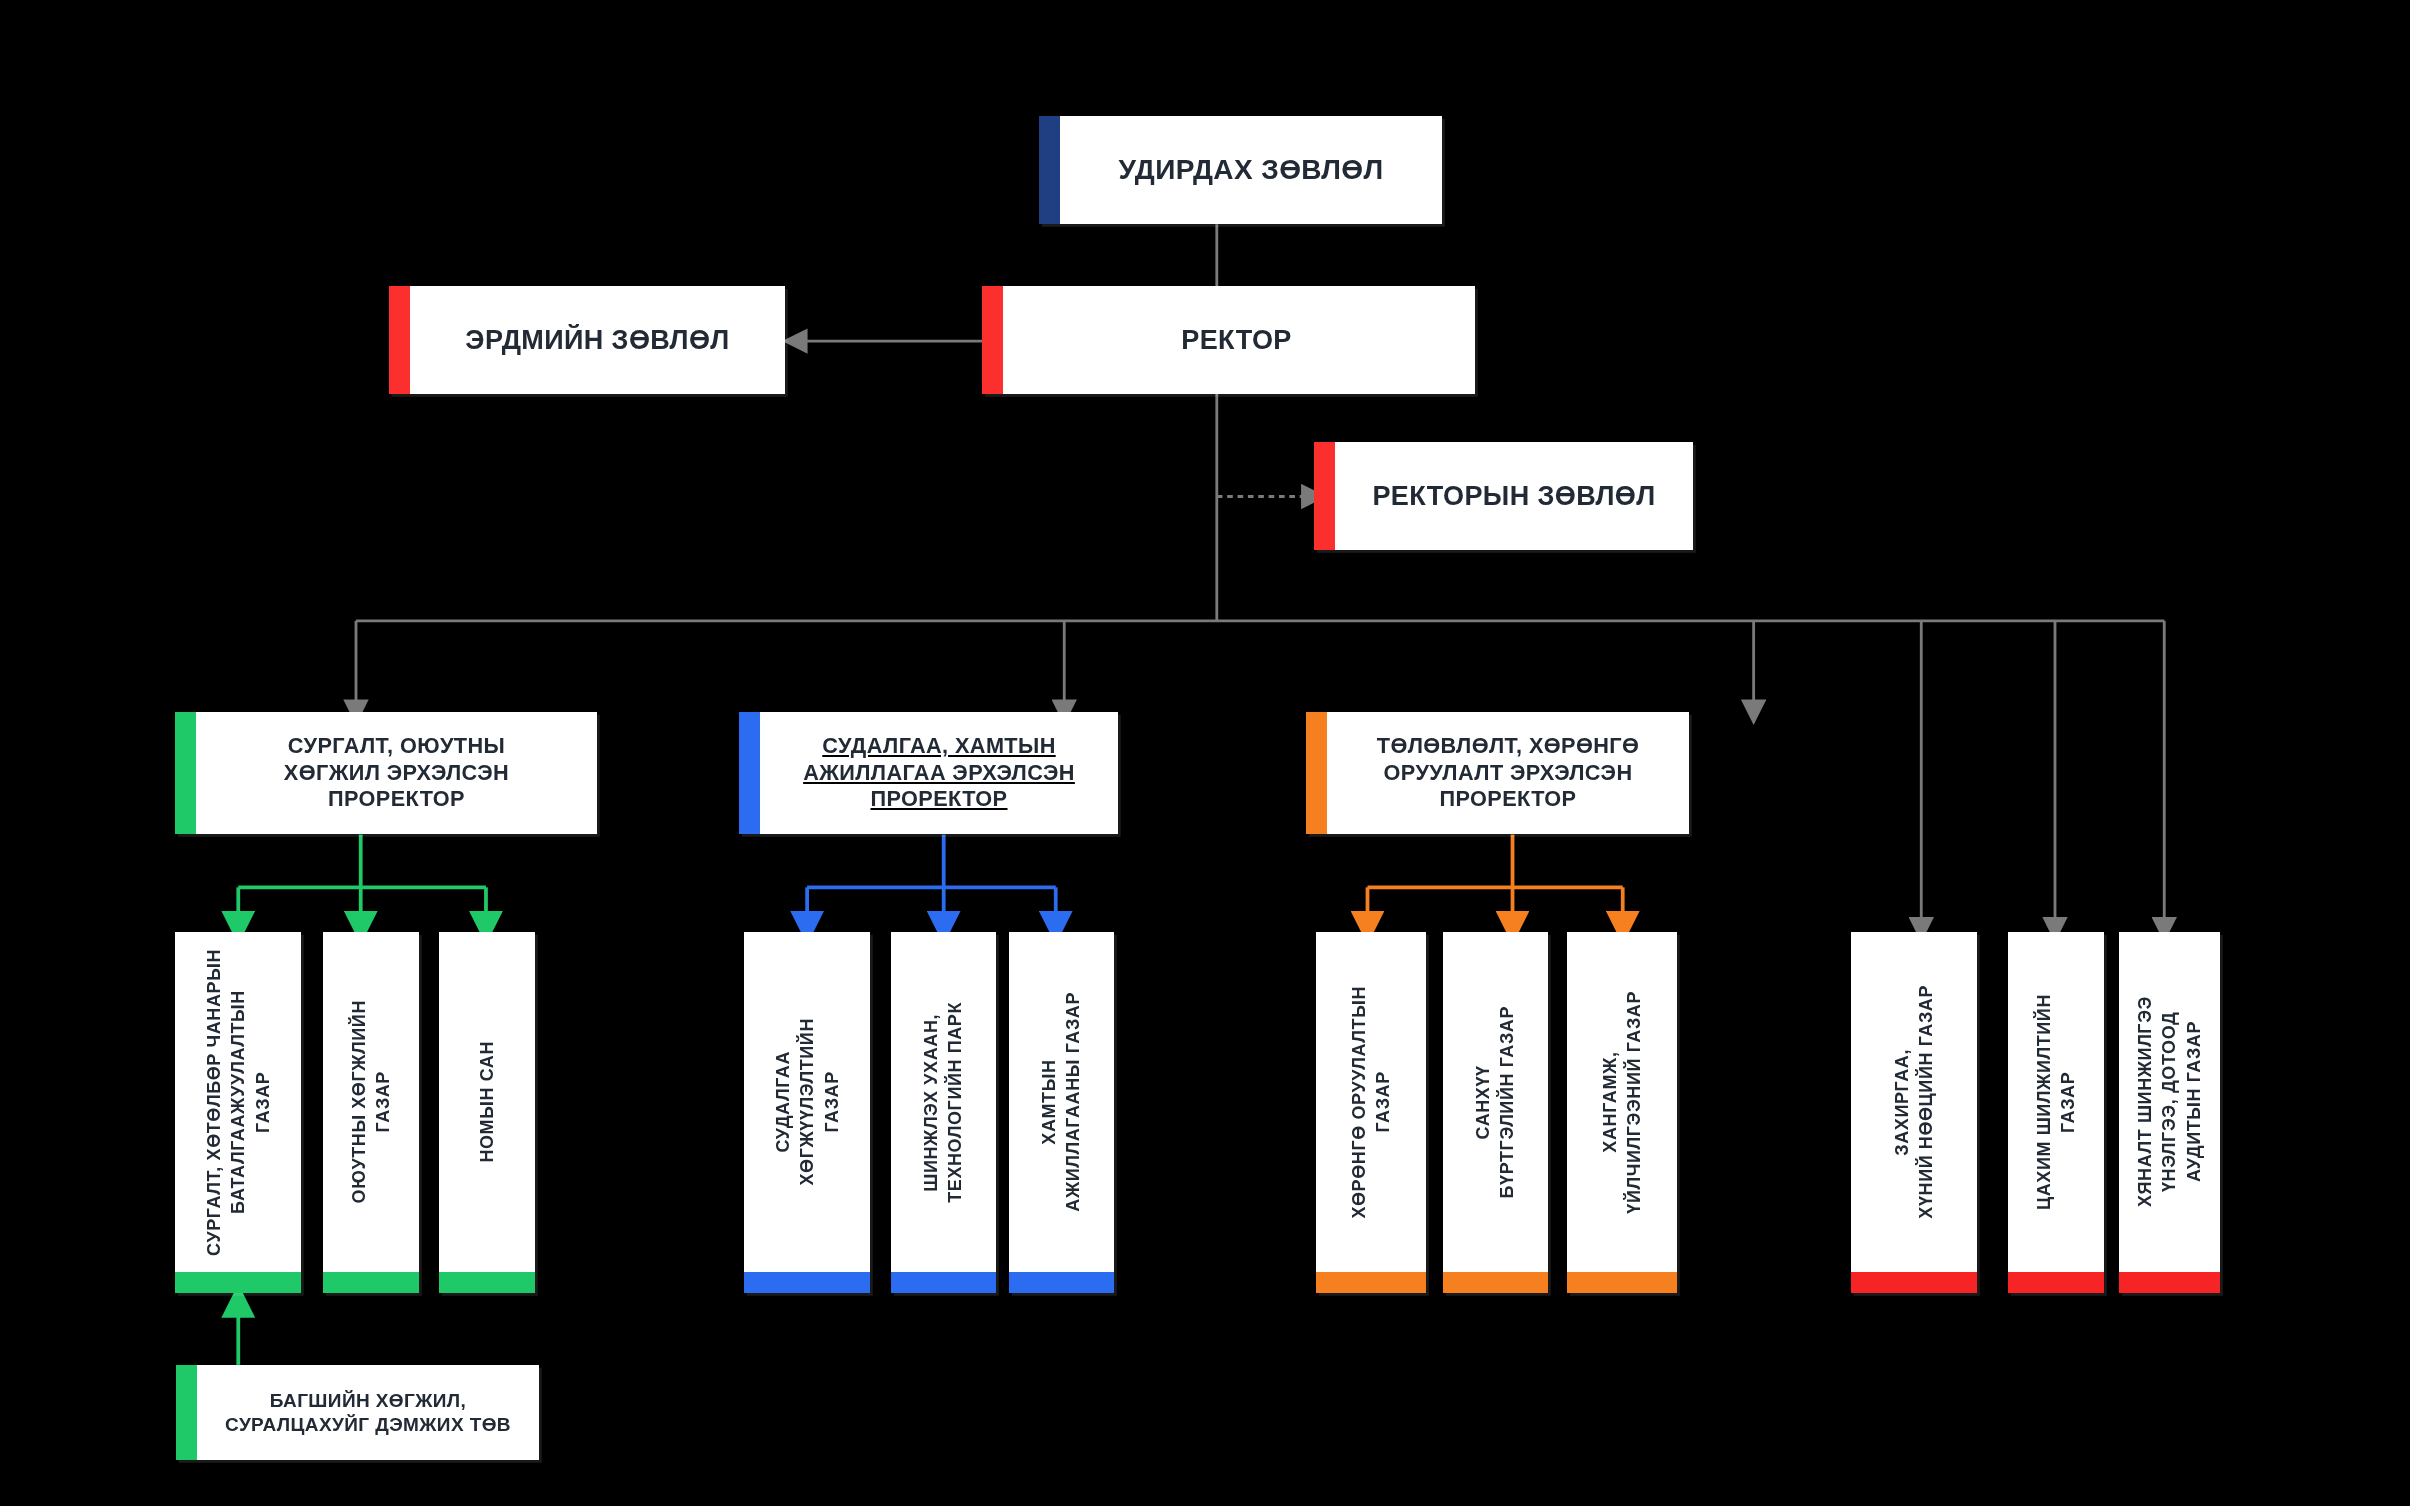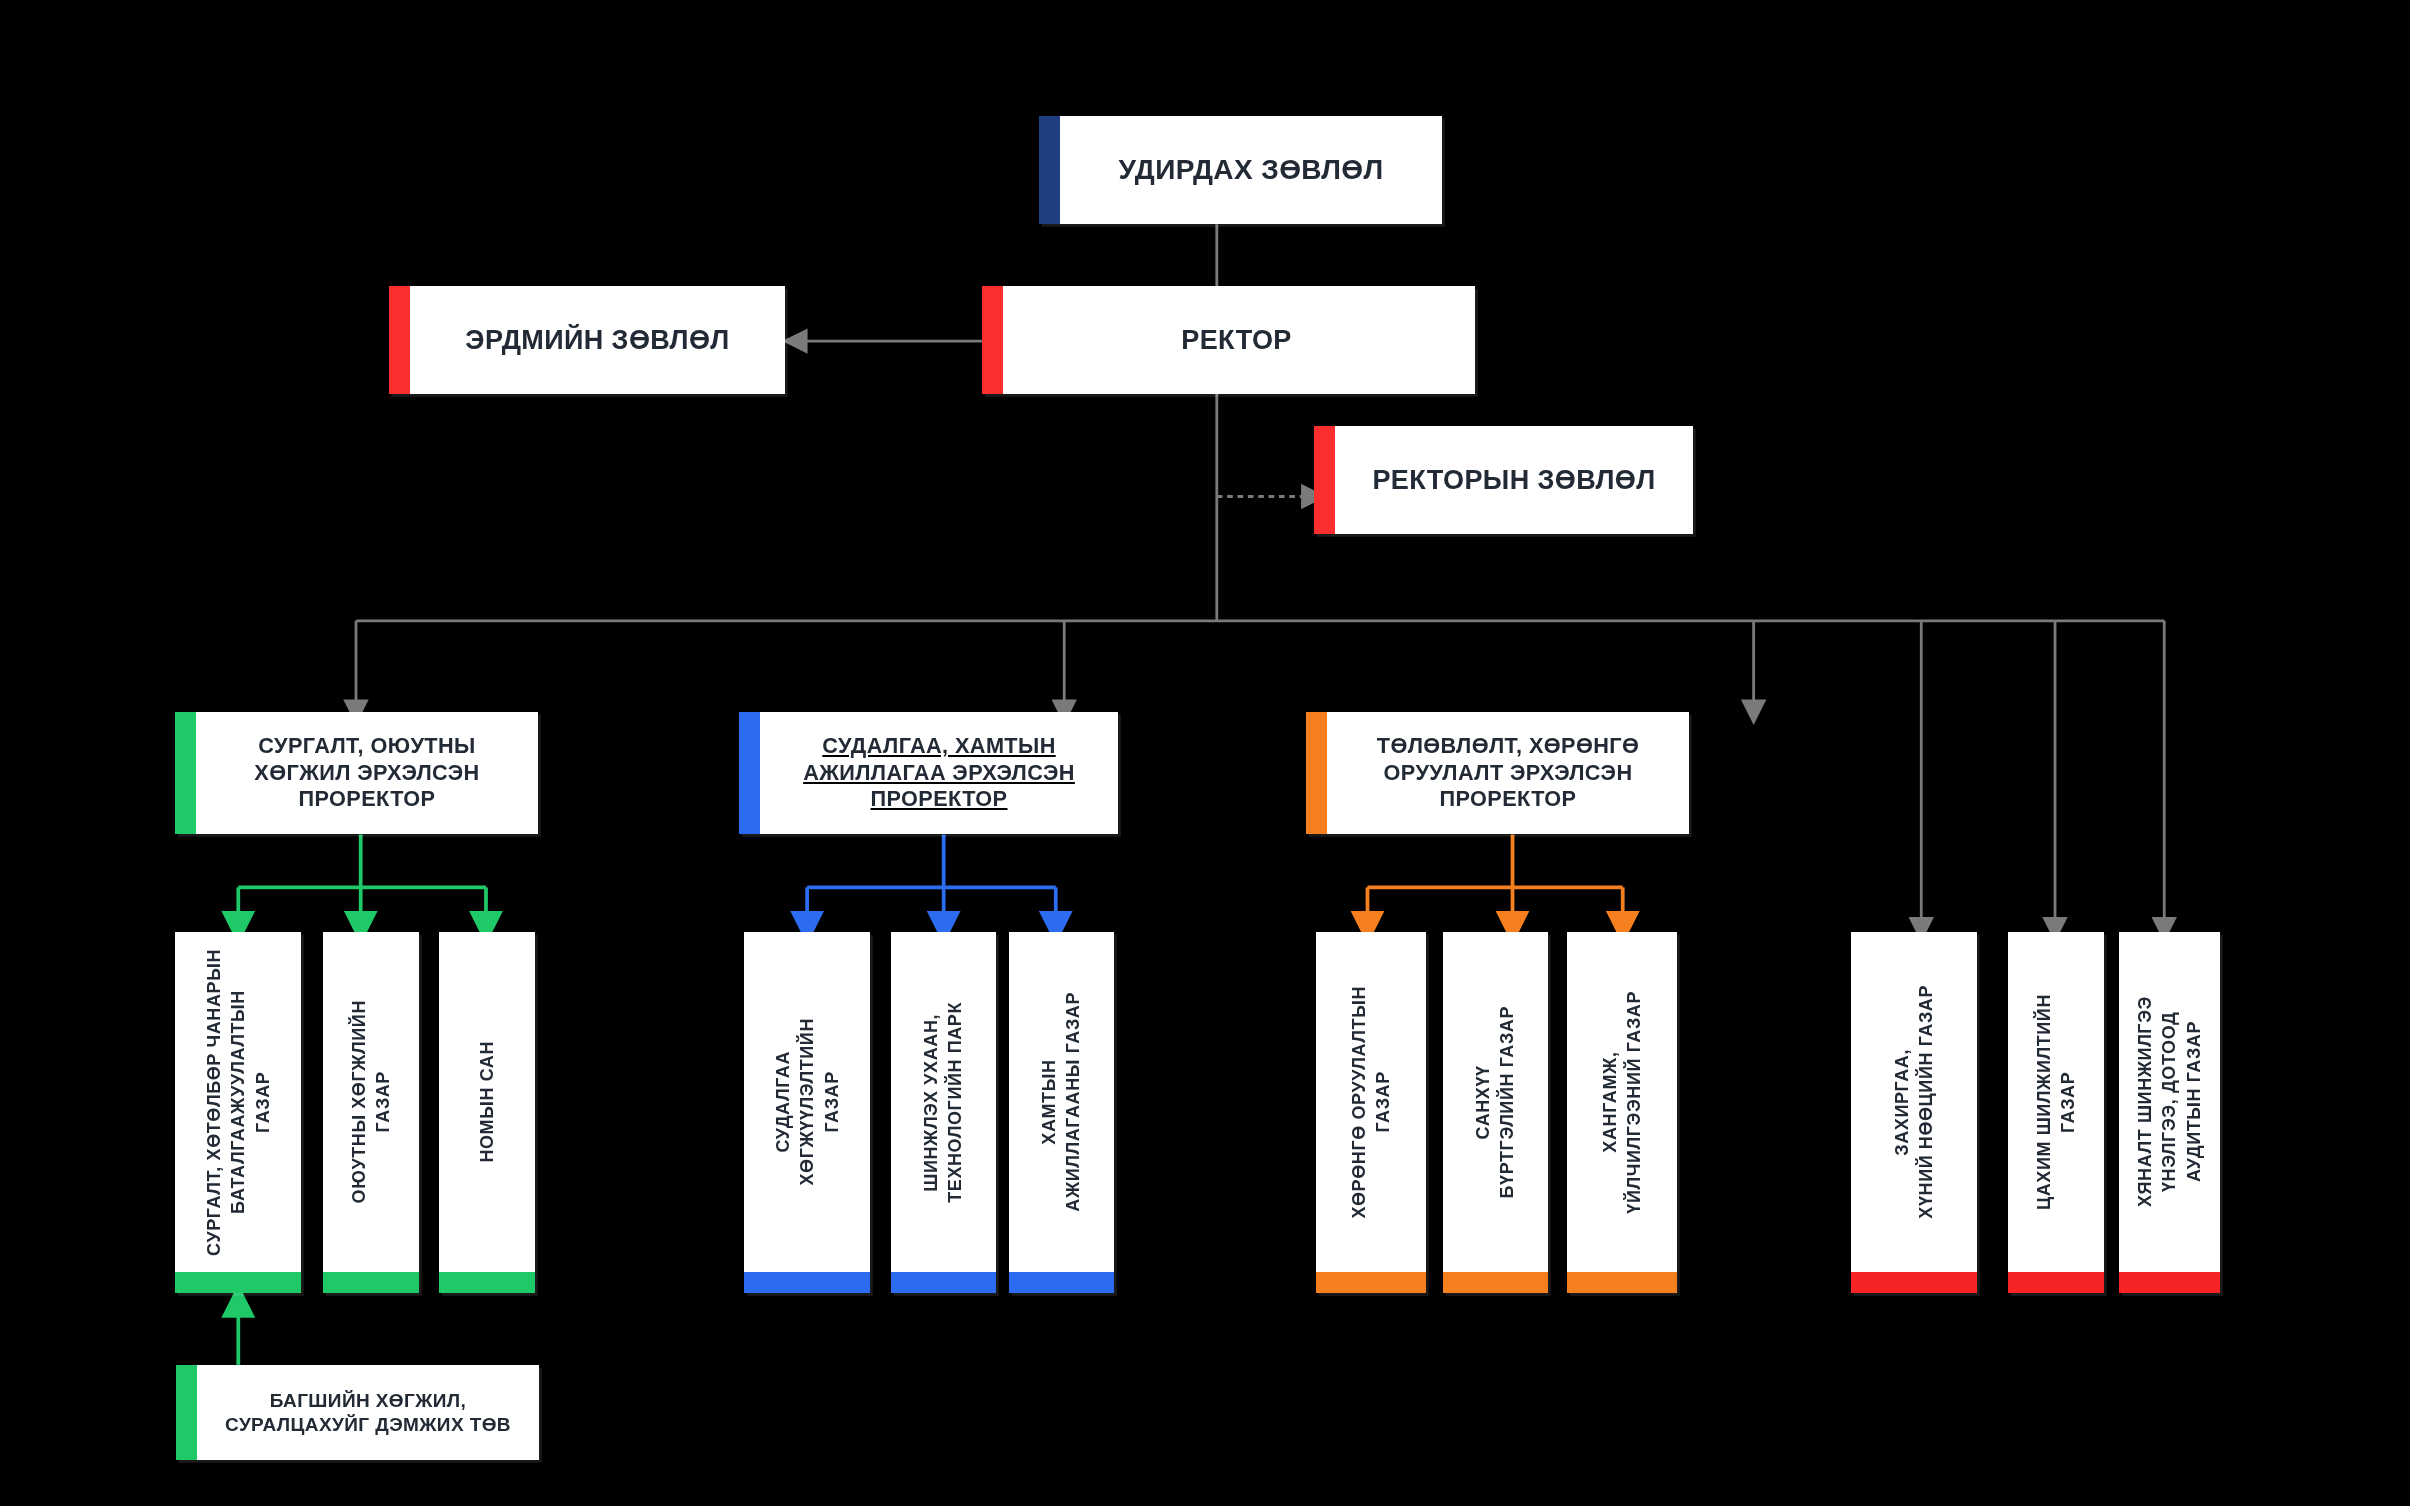--- a/index.html
+++ b/index.html
@@ -166,25 +166,25 @@
   </div>
 
   <div class="node bar-left accent-red t-mid" style="left:389px; top:268px; width:396px; height:108px;">
     <span class="label">ЭРДМИЙН ЗӨВЛӨЛ</span>
   </div>
 
   <div class="node bar-left accent-red t-mid" style="left:982px; top:268px; width:493px; height:108px;padding-left:16px;">
     <span class="label">РЕКТОР</span>
   </div>
 
-  <div class="node bar-left accent-red t-mid" style="left:1314px; top:408px; width:379px; height:108px;">
+  <div class="node bar-left accent-red t-mid" style="left:1314px; top:424px; width:379px; height:108px;">
     <span class="label">РЕКТОРЫН ЗӨВЛӨЛ</span>
   </div>
 
-  <div class="node bar-left accent-green t-pro" style="left:175px; top:694px; width:363px; height:122px;">
+  <div class="node bar-left accent-green t-pro" style="left:175px; top:694px; width:422px; height:122px;">
     <span class="label">СУРГАЛТ, ОЮУТНЫ
 ХӨГЖИЛ ЭРХЭЛСЭН
 ПРОРЕКТОР</span>
   </div>
 
   <div class="node bar-left accent-blue t-pro" style="left:739px; top:694px; width:379px; height:122px;text-decoration:underline;">
     <span class="label">СУДАЛГАА, ХАМТЫН
 АЖИЛЛАГАА ЭРХЭЛСЭН
 ПРОРЕКТОР</span>
   </div>

